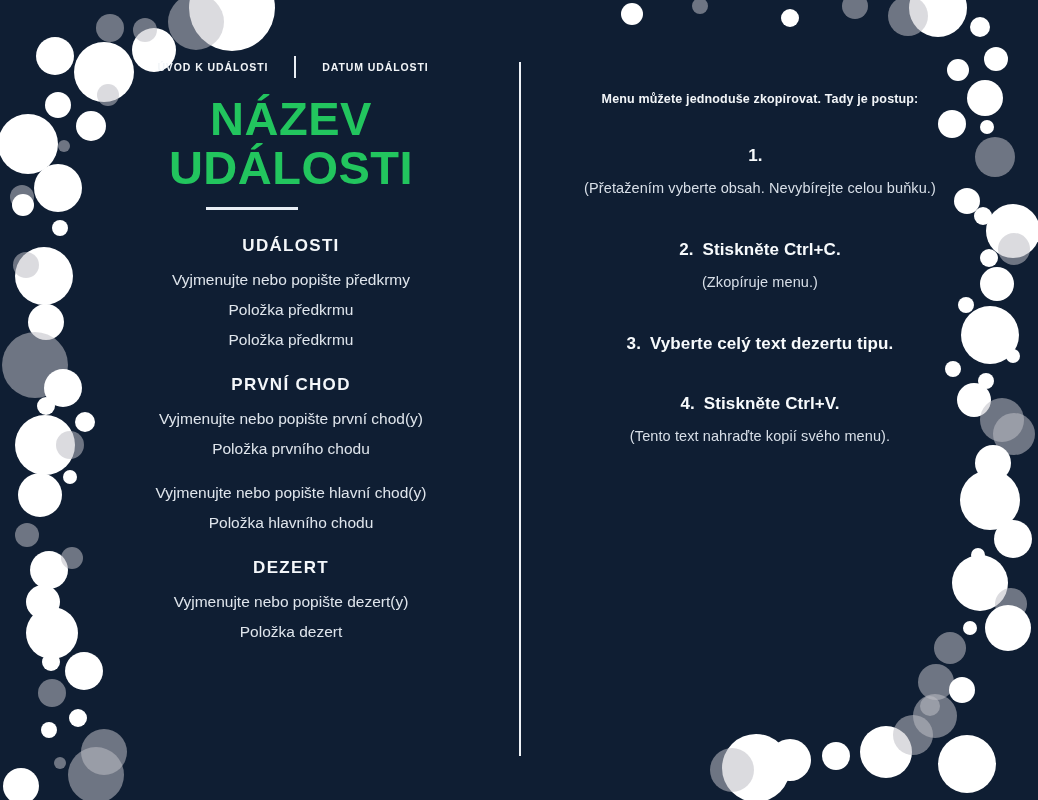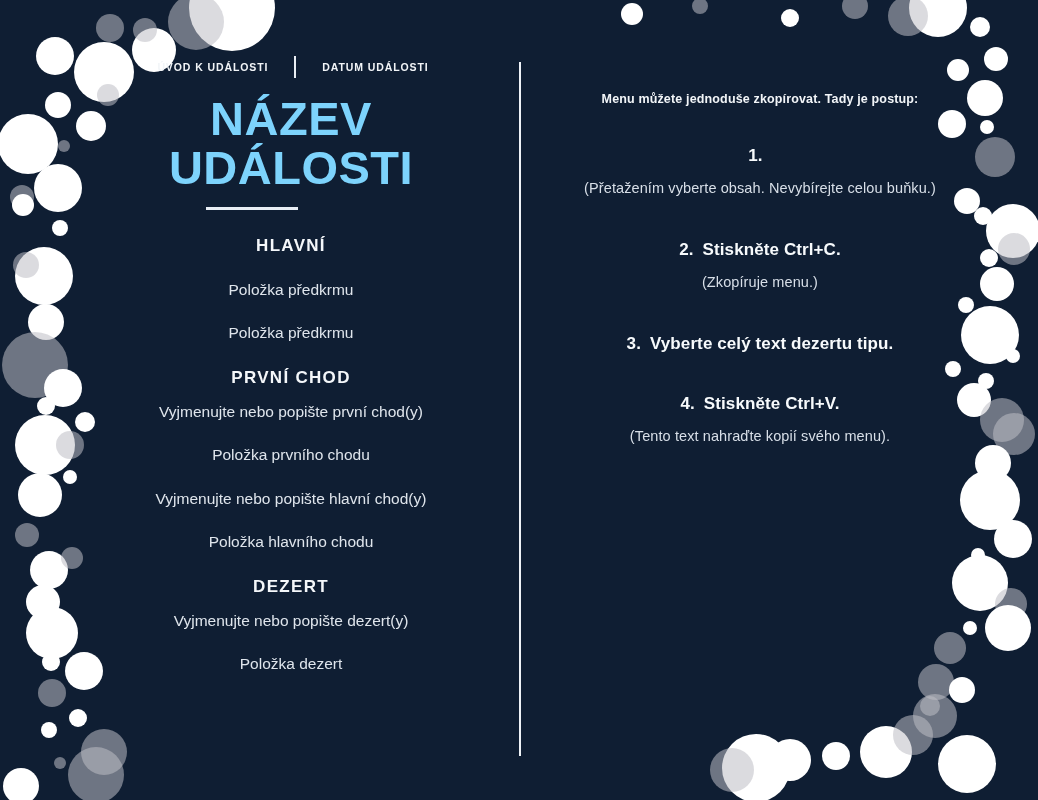--- a/index.html
+++ b/index.html
@@ -58,21 +58,21 @@
     height: 22px;
     background: #e9eef4;
     margin: 0 26px;
   }
   #event-title {
     margin-top: 16px;
     font-size: 47px;
     font-weight: bold;
     letter-spacing: 0.5px;
     line-height: 1.05;
-    color: #7dd3fc;
+    color: #22c55e;
     margin-left: 22px;
   }
   #title-rule {
     width: 92px;
     height: 3px;
     background: #e8eef5;
     margin: 14px auto 0 auto;
     margin-left: 146px;
   }
   .course-block { margin-top: 26px; }
@@ -85,21 +85,21 @@
   }
   .course-desc {
     font-size: 15.5px;
     color: #dfe5ec;
     margin-top: 15px;
     margin-left: 22px;
   }
   .course-item {
     font-size: 15.5px;
     color: #dfe5ec;
-    margin-top: 25px;
+    margin-top: 12px;
     margin-left: 22px;
   }
 
   
   #center-divider {
     position: absolute;
     left: 519px;
     top: 62px;
     width: 2px;
     height: 694px;
@@ -247,21 +247,22 @@
     <div id="eyebrow">
       <span class="eyebrow-label">ÚVOD K UDÁLOSTI</span>
       <span id="eyebrow-sep"></span>
       <span class="eyebrow-label">DATUM UDÁLOSTI</span>
     </div>
 
     <div id="event-title">NÁZEV UDÁLOSTI</div>
     <div id="title-rule"></div>
 
     <div class="course-block">
-      <div class="course-name">HLAVNÍ</div>
+      <div class="course-name">UDÁLOSTI</div>
+      <div class="course-desc">Vyjmenujte nebo popište předkrmy</div>
       <div class="course-item">Položka předkrmu</div>
       <div class="course-item">Položka předkrmu</div>
     </div>
 
     <div class="course-block">
       <div class="course-name">PRVNÍ CHOD</div>
       <div class="course-desc">Vyjmenujte nebo popište první chod(y)</div>
       <div class="course-item">Položka prvního chodu</div>
     </div>
 

